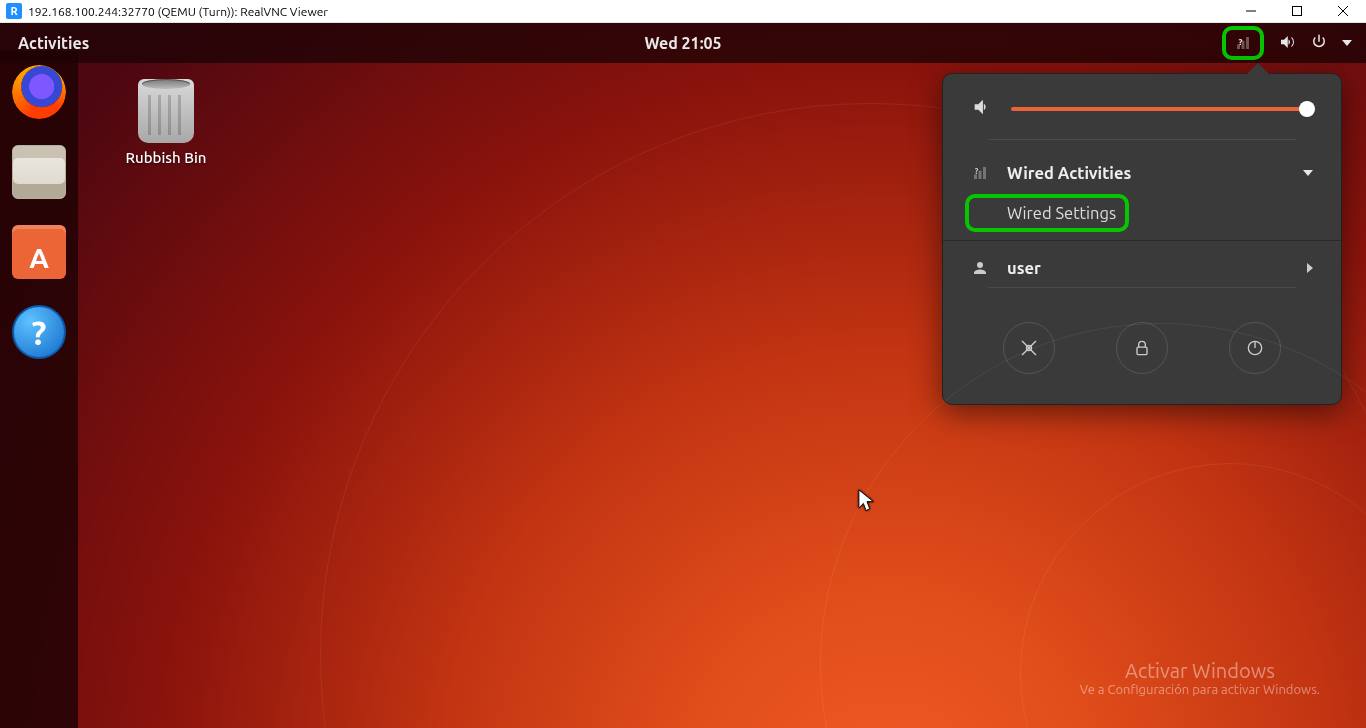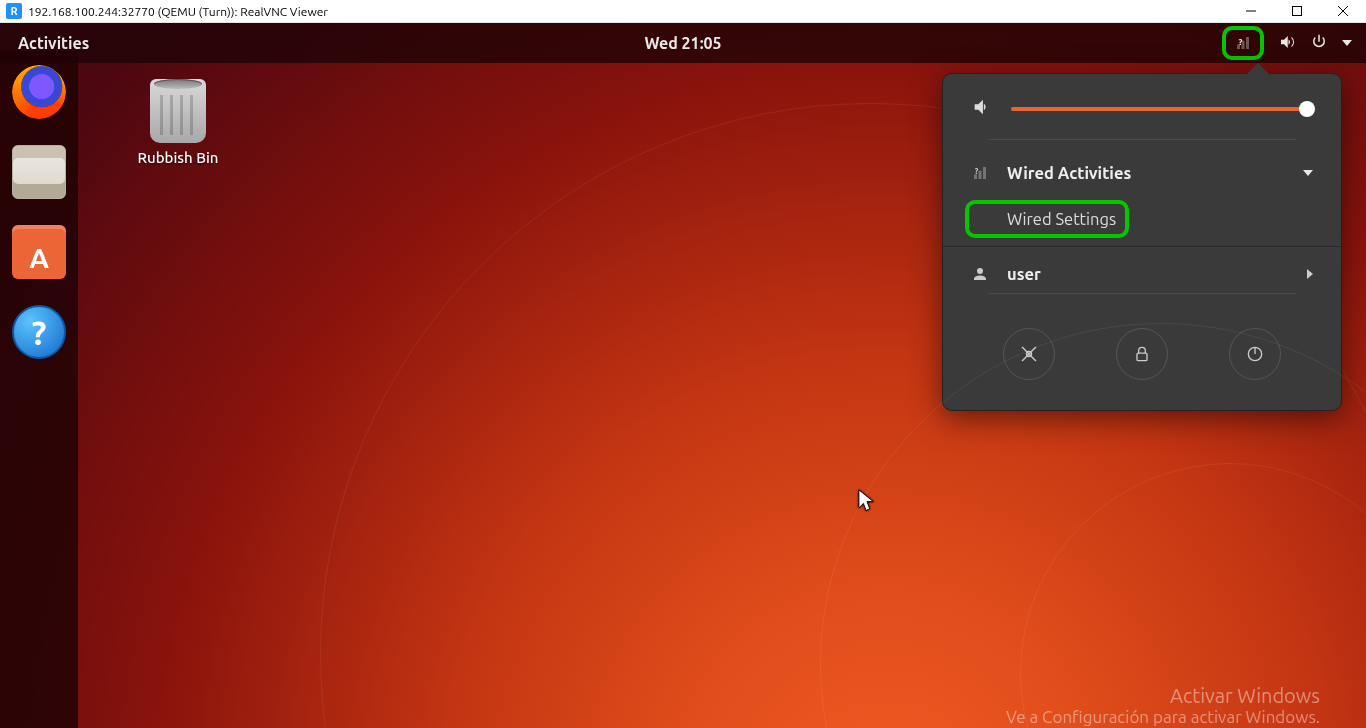--- a/index.html
+++ b/index.html
@@ -73,21 +73,21 @@
     box-shadow:inset 0 4px 0 rgba(255,255,255,.2);
   }
   .dock .software span { color:#fff; font-size:28px; font-weight:700; transform:translateY(-6px);}
   .dock .help {
     background:radial-gradient(circle at 32% 28%,#5ec2ff,#1169c9); border-radius:50%;
     display:flex; align-items:center; justify-content:center; color:#fff; font-size:34px; font-weight:700;
     border:2px solid #0d57a6;
   }
 
   
-  .desktop-icon { position:absolute; left:128px; top:56px; width:100px; text-align:center; }
+  .desktop-icon { position:absolute; left:116px; top:56px; width:100px; text-align:center; }
   .desktop-icon .trash {
     width:56px; height:64px; margin:0 auto 6px;
     background:linear-gradient(#d9d9d9,#a8a8a8); border-radius:6px 6px 10px 10px;
     position:relative;
   }
   .desktop-icon .trash::before{
     content:""; position:absolute; left:4px; right:4px; top:0; height:10px; border-radius:50%;
     background:linear-gradient(#777,#bbb); box-shadow:0 1px 0 #555 inset;
   }
   .desktop-icon .trash::after{
@@ -111,44 +111,44 @@
   .slider{ flex:1; height:4px; background:#eb6536; border-radius:3px; position:relative;}
   .slider .thumb{ position:absolute; right:-2px; top:50%; transform:translate(0,-50%);
     width:16px;height:16px;border-radius:50%;background:#fff;}
   .divider-inset{ height:1px;background:#4a4a4a; margin:0 45px 14px;}
   .menu-row{ display:flex; align-items:center; padding:10px 28px; gap:18px; font-size:16.5px;}
   .menu-row svg{ width:18px;height:18px; fill:#ccc;}
   .menu-row .spacer{flex:1;}
   .menu-row.head{ font-weight:600; color:#eee;}
   .menu-row.sub{ padding-left:64px; font-weight:400;}
   .menu-row.highlight{
-    border:4px solid #07c500; border-radius:10px; margin:8px 22px; padding:6px 0 6px 38px;
+    border:4px solid #07c500; border-radius:10px; margin:2px 22px; padding:6px 0 6px 38px;
     width:164px;
   }
   .sep{ height:1px; background:#2a2a2a; margin:8px 0;}
   .menu-row .chev-r{ width:0;height:0;border-top:5px solid transparent;border-bottom:5px solid transparent;
     border-left:6px solid #ccc;}
   .action-row{ display:flex; justify-content:space-around; padding:20px 30px 0;}
   .round-btn{
     width:52px;height:52px;border-radius:50%;border:1px solid #555; display:flex;
     align-items:center;justify-content:center;
   }
   .round-btn svg{ width:20px;height:20px; stroke:#ccc; fill:none; stroke-width:1.6;}
 
   
   .cursor{ position:absolute; left:858px; top:466px; width:18px; }
   .cursor svg{ filter:drop-shadow(0 0 1px #000);}
 
   
   .watermark{
-    position:absolute; right:46px; bottom:2px; text-align:right;
+    position:absolute; right:46px; bottom:32px; text-align:center;
     color:rgba(255,255,255,.42); font-family:"Segoe UI",sans-serif;
   }
   .watermark .l1{ font-size:20px; }
-  .watermark .l2{ font-size:17px; }
+  .watermark .l2{ font-size:13px; }
 </style>
 </head>
 <body>
 
 <div class="win-titlebar">
   <div class="vnc-icon">R</div>
   <span>192.168.100.244:32770 (QEMU (Turn)): RealVNC Viewer</span>
   <div class="win-controls">
     <div class="ctl">
       <svg viewBox="0 0 10 10">

